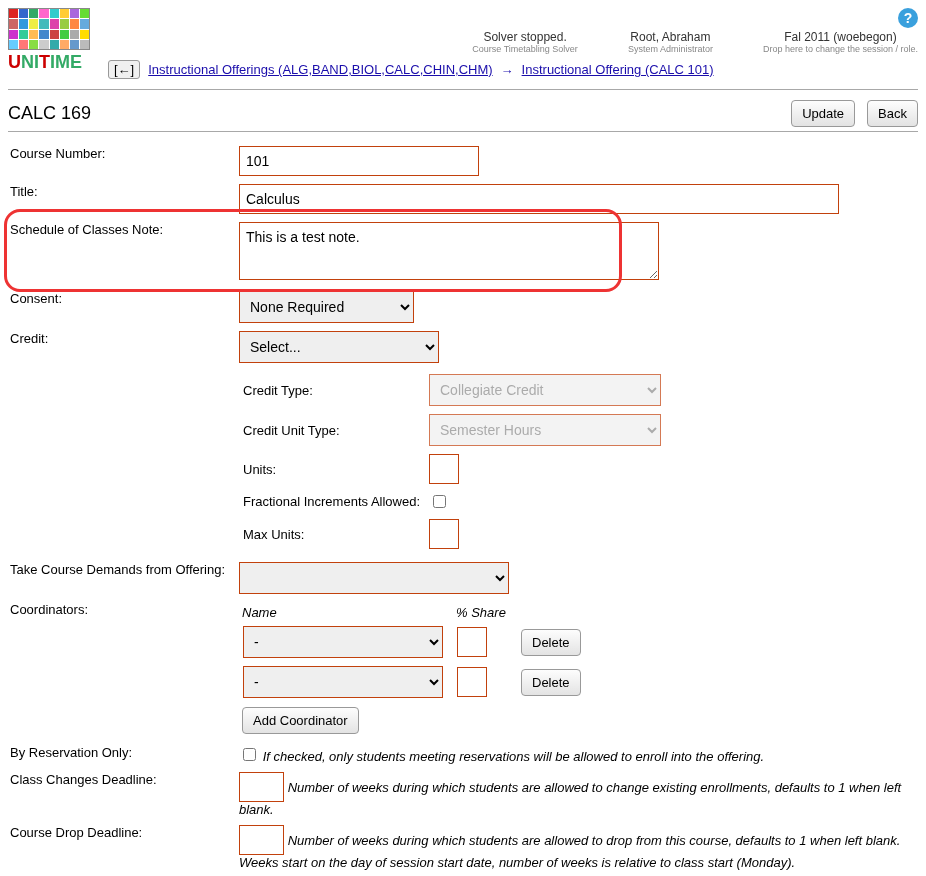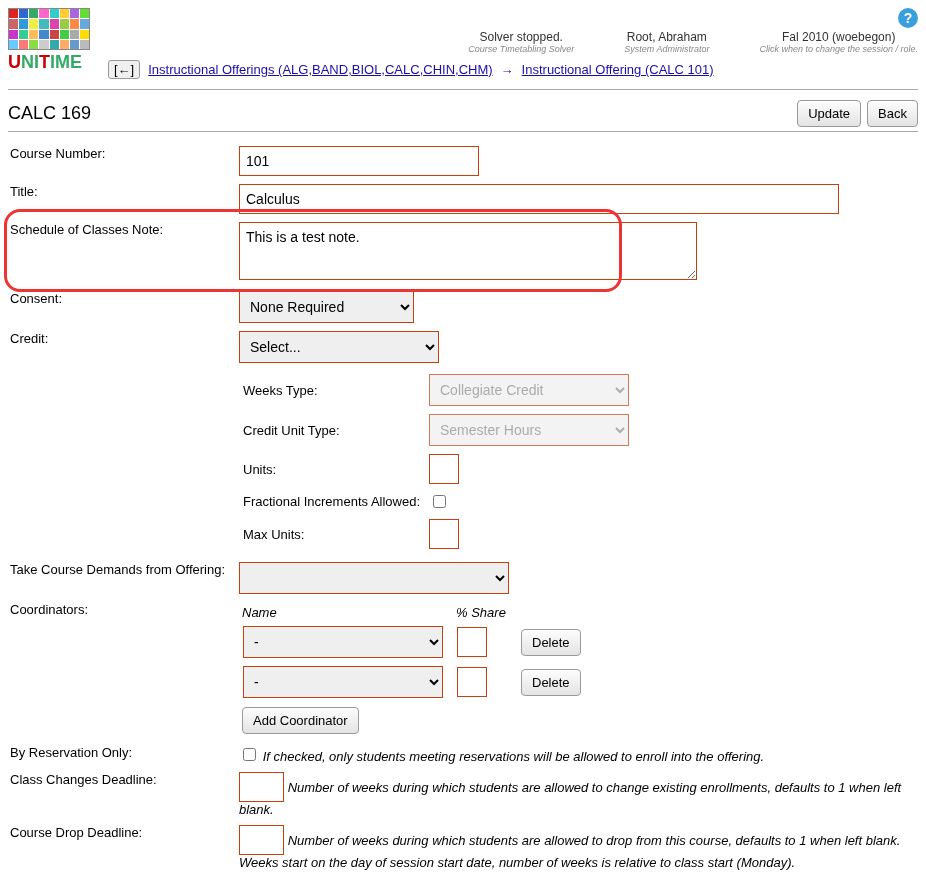--- a/index.html
+++ b/index.html
@@ -8,42 +8,42 @@
   .logo-box{width:100px}
   .logo-mosaic{width:80px;height:40px;display:grid;grid-template-columns:repeat(8,1fr);grid-template-rows:repeat(4,1fr);gap:1px;border:1px solid #888;margin-bottom:2px}
   .logo-mosaic div{background:#ccc}
   .brand{font-size:18px;font-weight:bold;margin-top:2px}
   .brand .u,.brand .t{color:#c00}
   .brand .ni,.brand .ime{color:#3a6}
   .top-right{flex:1}
   .page-title-row{display:flex;align-items:center;justify-content:flex-end;font-size:26px;color:#262626}
   .help-icon{display:inline-flex;width:20px;height:20px;border-radius:50%;background:#3aa0dd;color:#fff;font-weight:bold;font-size:14px;align-items:center;justify-content:center;margin-left:6px}
   .status-row{display:flex;justify-content:flex-end;gap:50px;margin-top:2px;color:#333;font-size:12px;text-align:center}
-  .status-row .sub{font-size:9px;color:#888;font-style:italic}
+  .status-row .sub{font-size:9px;color:#888;}
   .bc-row{display:flex;align-items:center;gap:8px;margin-top:6px}
   .bc-back{border:1px solid #999;border-radius:3px;background:#f0f0f0;padding:1px 5px;font-size:13px;cursor:pointer}
   a.bc-link{color:#1a0dab;text-decoration:underline}
   .bc-arrow{color:#1a0dab}
   .section-hr{border:none;border-top:1px solid #a8a8a8;margin:10px 0}
   .course-header{display:flex;align-items:center;justify-content:space-between}
   .course-name{font-size:18px;font-weight:normal}
   .btn{border:1px solid #999;border-radius:4px;background:linear-gradient(#fdfdfd,#e3e3e3);padding:5px 10px;font-size:13px;cursor:pointer}
-  .btns{display:flex;gap:6px}
+  .btns{display:flex;gap:12px}
   table.form{width:100%;border-collapse:collapse;margin-top:8px}
   table.form>tbody>tr>td{vertical-align:top;padding:4px 2px}
   td.lbl{width:225px}
   input[type=text],textarea,select{border:1px solid #c2410c;font-family:inherit;font-size:14px;padding:6px;box-sizing:border-box}
   textarea{resize:both}
   .txt-wide{width:600px}
   .txt-mid{width:240px}
   .txt-small{width:30px;text-align:left}
   .txt-num{width:45px}
   .sel-consent{width:175px}
   .sel-credit{width:200px}
-  .sel-ct{width:200px;color:#888}
+  .sel-ct{width:232px;color:#888}
   .sel-demand{width:270px}
   .sel-coord{width:200px}
   .highlight-wrap{position:absolute;border:3px solid #e33;border-radius:16px;pointer-events:none}
   .credit-sub td{padding:3px 2px}
   .credit-sub td:first-child{width:180px}
   .coord-hdr{font-style:italic}
   .coord-row td{padding:3px 2px}
   .hint{font-style:italic}
 </style>
 </head>
@@ -95,22 +95,22 @@
     <div class="status-row">
       <div>
         <div>Solver stopped.</div>
         <div class="sub">Course Timetabling Solver</div>
       </div>
       <div>
         <div>Root, Abraham</div>
         <div class="sub">System Administrator</div>
       </div>
       <div>
-        <div>Fal 2010 (woebegon)</div>
-        <div class="sub">Click when to change the session / role.</div>
+        <div>Fal 2011 (woebegon)</div>
+        <div class="sub">Drop here to change the session / role.</div>
       </div>
     </div>
     <div class="bc-row">
       <span class="bc-back">[←]</span>
       <a href="#" class="bc-link">Instructional Offerings (ALG,BAND,BIOL,CALC,CHIN,CHM)</a>
       <span class="bc-arrow">→</span>
       <a href="#" class="bc-link">Instructional Offering (CALC 101)</a>
     </div>
   </div>
 </div>
@@ -136,36 +136,36 @@
   <td><input type="text" class="txt-mid" value="101" style=""></td>
 </tr>
 
 <tr>
   <td class="lbl">Title:</td>
   <td><input type="text" class="txt-wide" value="Calculus" style=""></td>
 </tr>
 
 <tr id="note-row">
   <td class="lbl">Schedule of Classes Note:</td>
-  <td><textarea style="width: 458px; height: 58px;">This is a test note.</textarea></td>
+  <td><textarea style="width: 420px; height: 58px;">This is a test note.</textarea></td>
 </tr>
 
 <tr>
   <td class="lbl">Consent:</td>
   <td><select class="sel-consent"><option>None Required</option></select></td>
 </tr>
 
 <tr>
   <td class="lbl">Credit:</td>
   <td>
     <select class="sel-credit"><option>Select...</option></select>
     <table class="credit-sub" style="margin-top:6px">
               <tbody>
       <tr>
-        <td>Weeks Type:</td>
+        <td>Credit Type:</td>
         <td><select class="sel-ct" disabled=""><option>Collegiate Credit</option></select></td>
       </tr>
       <tr>
         <td>Credit Unit Type:</td>
         <td><select class="sel-ct" disabled=""><option>Semester Hours</option></select></td>
       </tr>
       <tr>
         <td>Units:</td>
         <td><input type="text" class="txt-small" value="" style=""></td>
       </tr>

